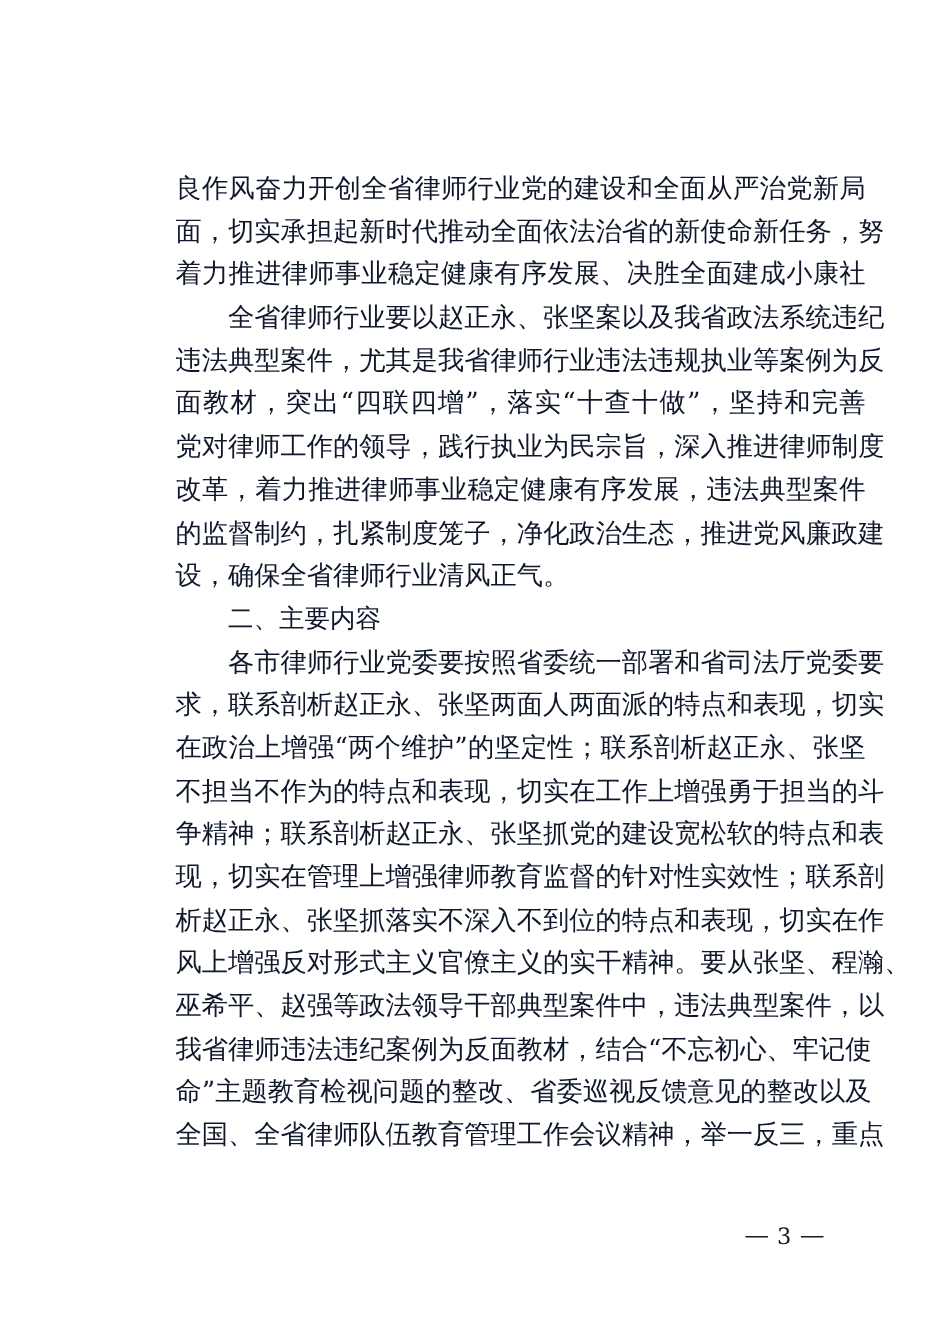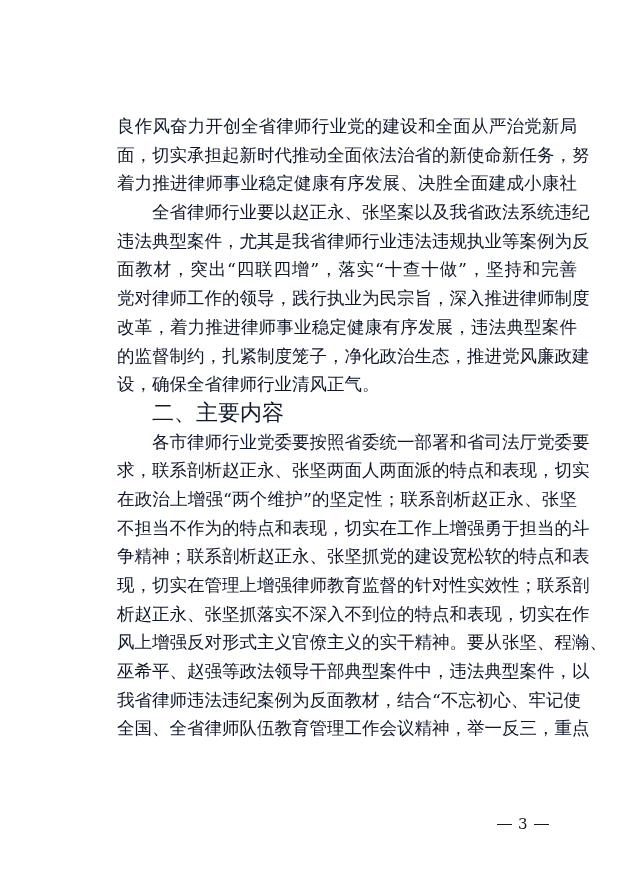--- a/index.html
+++ b/index.html
@@ -8,21 +8,21 @@
     position:absolute; left:104px; top:112px; width:460px;
     font-family: "DejaVu Serif", "Liberation Serif", serif;
     font-size:17.5px; color:#0f172a;margin-left:13px;
   }
   .line {
     height:28.7px; line-height:28.7px; white-space:nowrap;
     text-align:justify; text-align-last:justify; letter-spacing:0;
   }
   .line.last { text-align-last:left; }
   .line.indent { padding-left:35px; }
-  .heading { font-family:"DejaVu Sans", "Liberation Sans", sans-serif; font-size:22px; font-weight:normal; }
+  .heading { font-family:"DejaVu Sans", "Liberation Sans", sans-serif; font-size:17px; font-weight:normal; }
   .page-number {
     position:absolute; left:497px; top:815px;
     font-family: "DejaVu Serif", "Liberation Serif", serif; font-size:15px; color:#1a1a1a;
     display:flex; align-items:center; gap:6px;
   }
   .dash { display:inline-block; width:15px; height:1px; background:#1a1a1a; }
 </style>
 </head>
 <body>
 
@@ -50,20 +50,21 @@
     <div class="line indent">各市律师行业党委要按照省委统一部署和省司法厅党委要</div>
     <div class="line">求，联系剖析赵正永、张坚两面人两面派的特点和表现，切实</div>
     <div class="line">在政治上增强“两个维护”的坚定性；联系剖析赵正永、张坚</div>
     <div class="line">不担当不作为的特点和表现，切实在工作上增强勇于担当的斗</div>
     <div class="line">争精神；联系剖析赵正永、张坚抓党的建设宽松软的特点和表</div>
     <div class="line">现，切实在管理上增强律师教育监督的针对性实效性；联系剖</div>
     <div class="line">析赵正永、张坚抓落实不深入不到位的特点和表现，切实在作</div>
     <div class="line">风上增强反对形式主义官僚主义的实干精神。要从张坚、程瀚、</div>
     <div class="line">巫希平、赵强等政法领导干部典型案件中，违法典型案件，以</div>
     <div class="line">我省律师违法违纪案例为反面教材，结合“不忘初心、牢记使</div>
+    <div class="line">命”主题教育检视问题的整改、省委巡视反馈意见的整改以及</div>
     <div class="line">全国、全省律师队伍教育管理工作会议精神，举一反三，重点</div>
   </div>
 </div>
 
 <div class="page-number">
   <span class="dash"></span>
   <span>3</span>
   <span class="dash"></span>
 </div>
 

